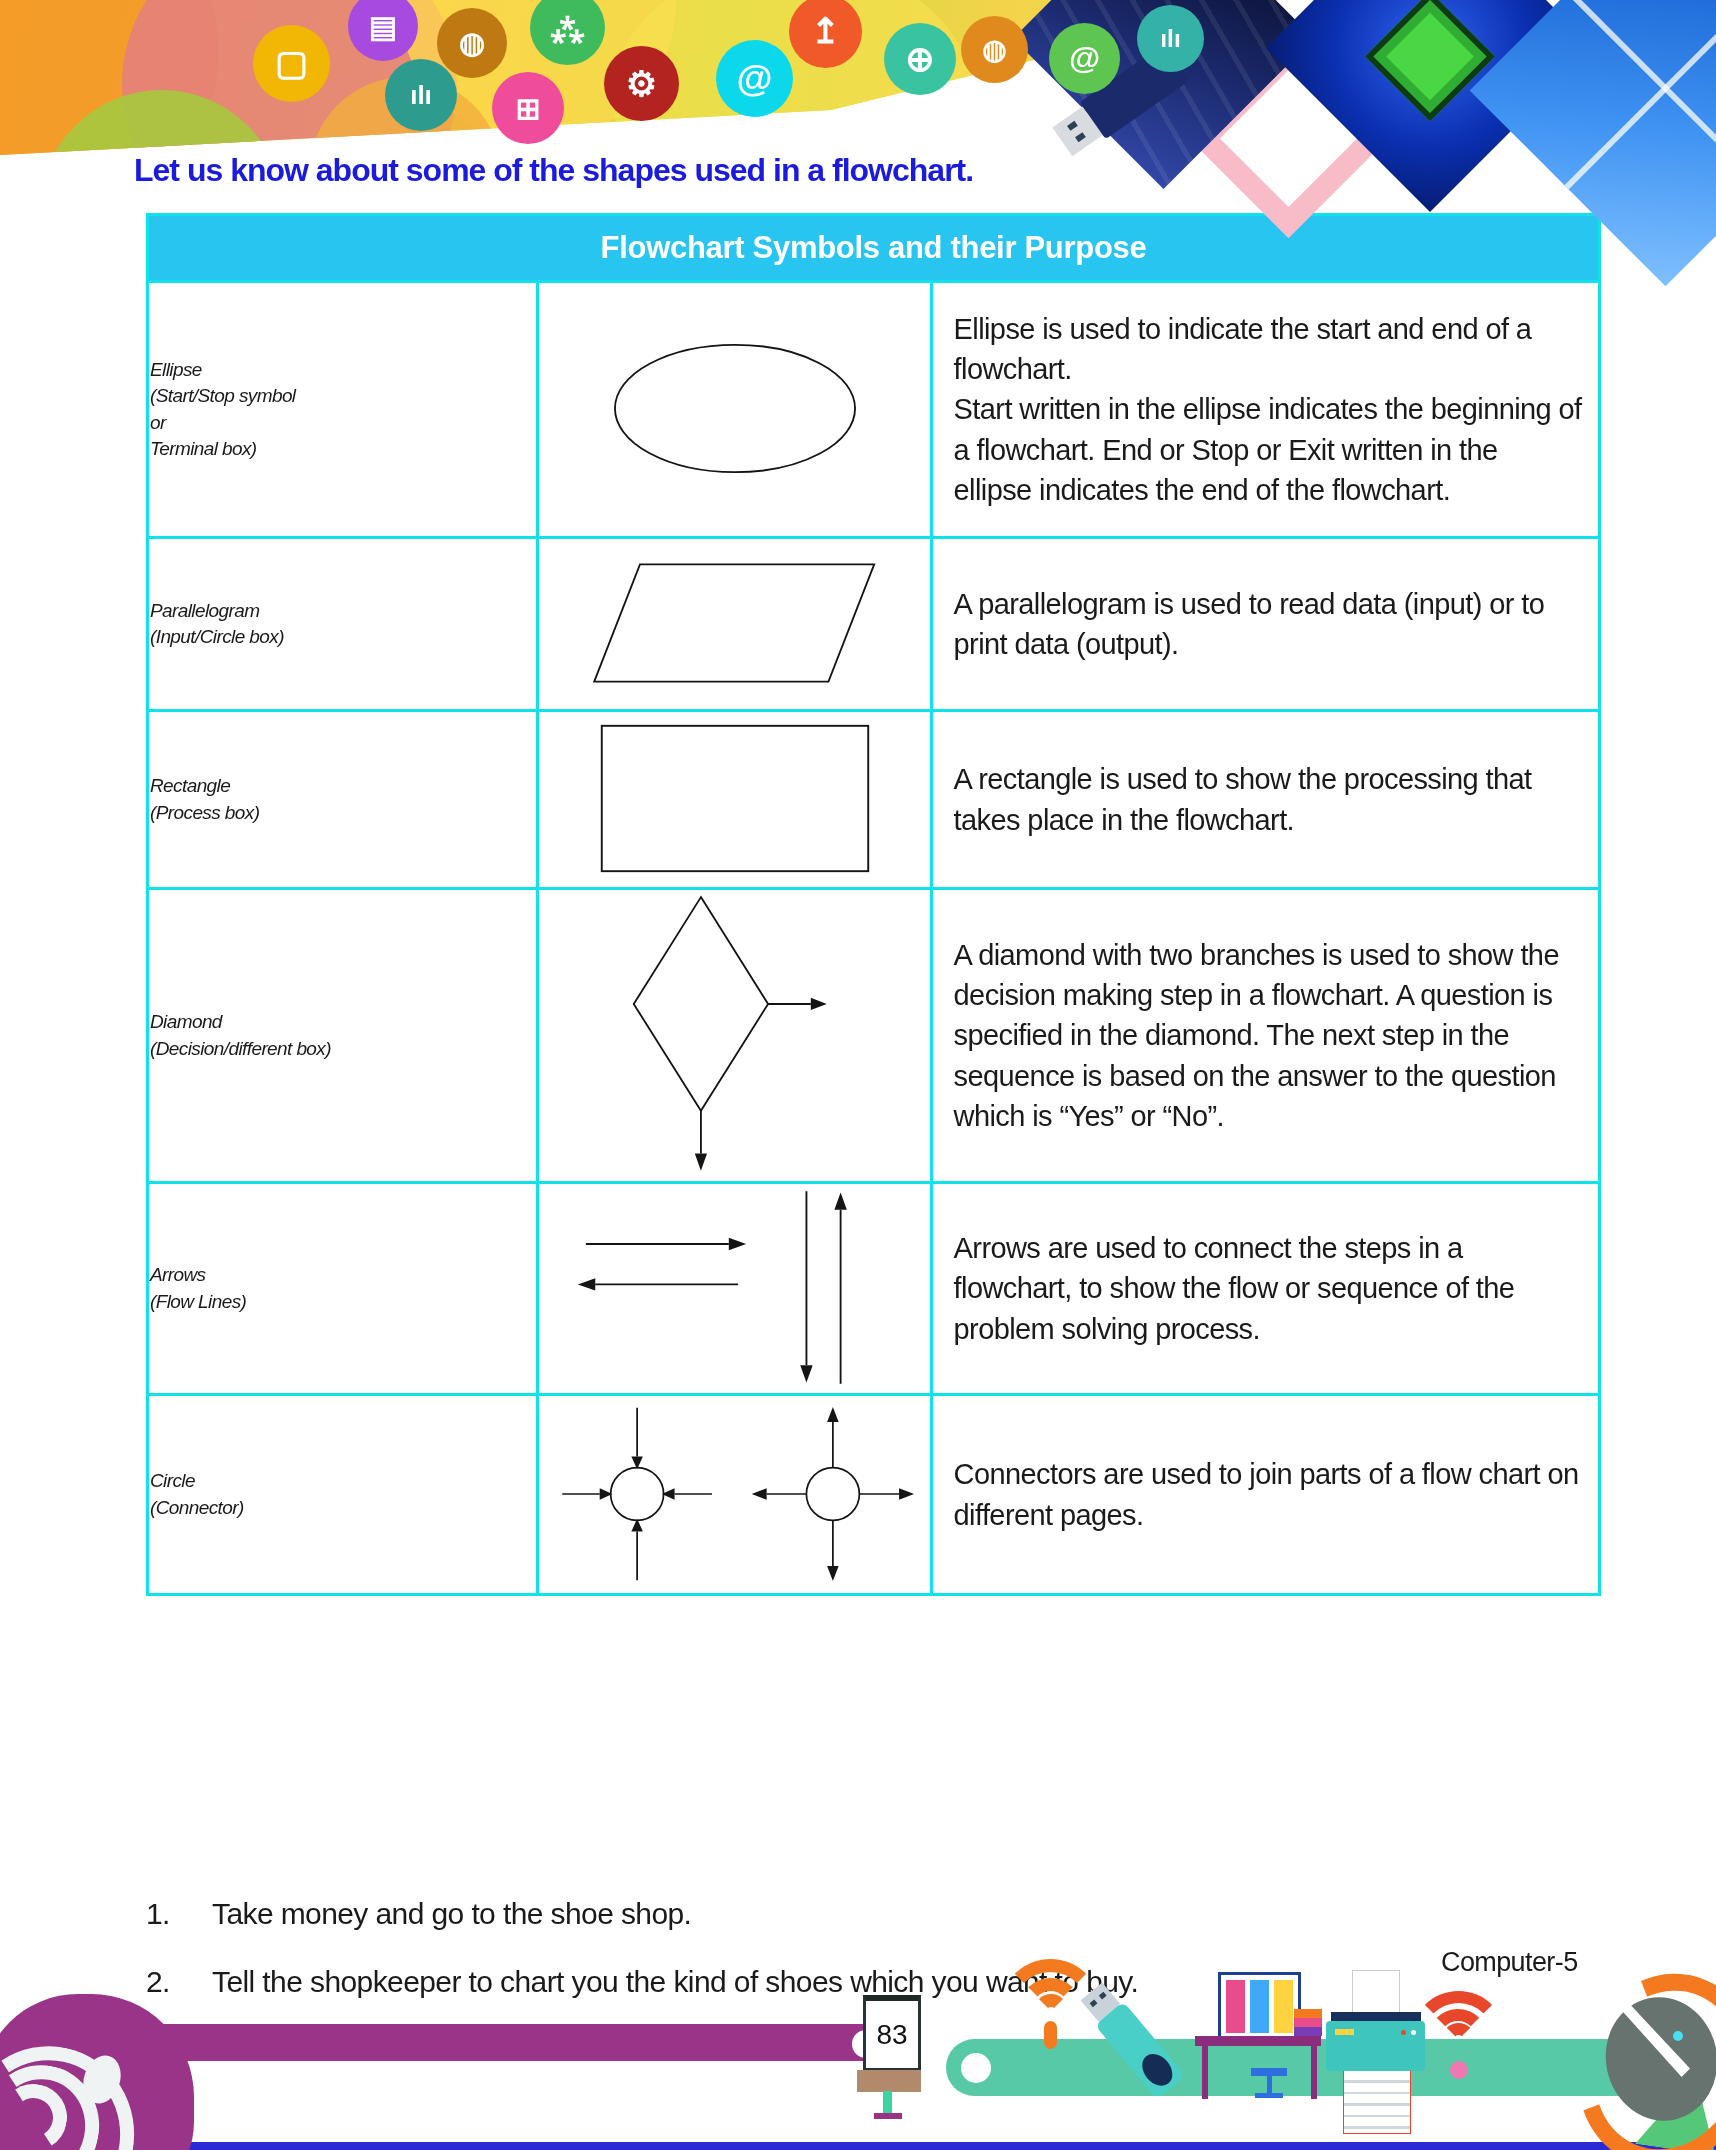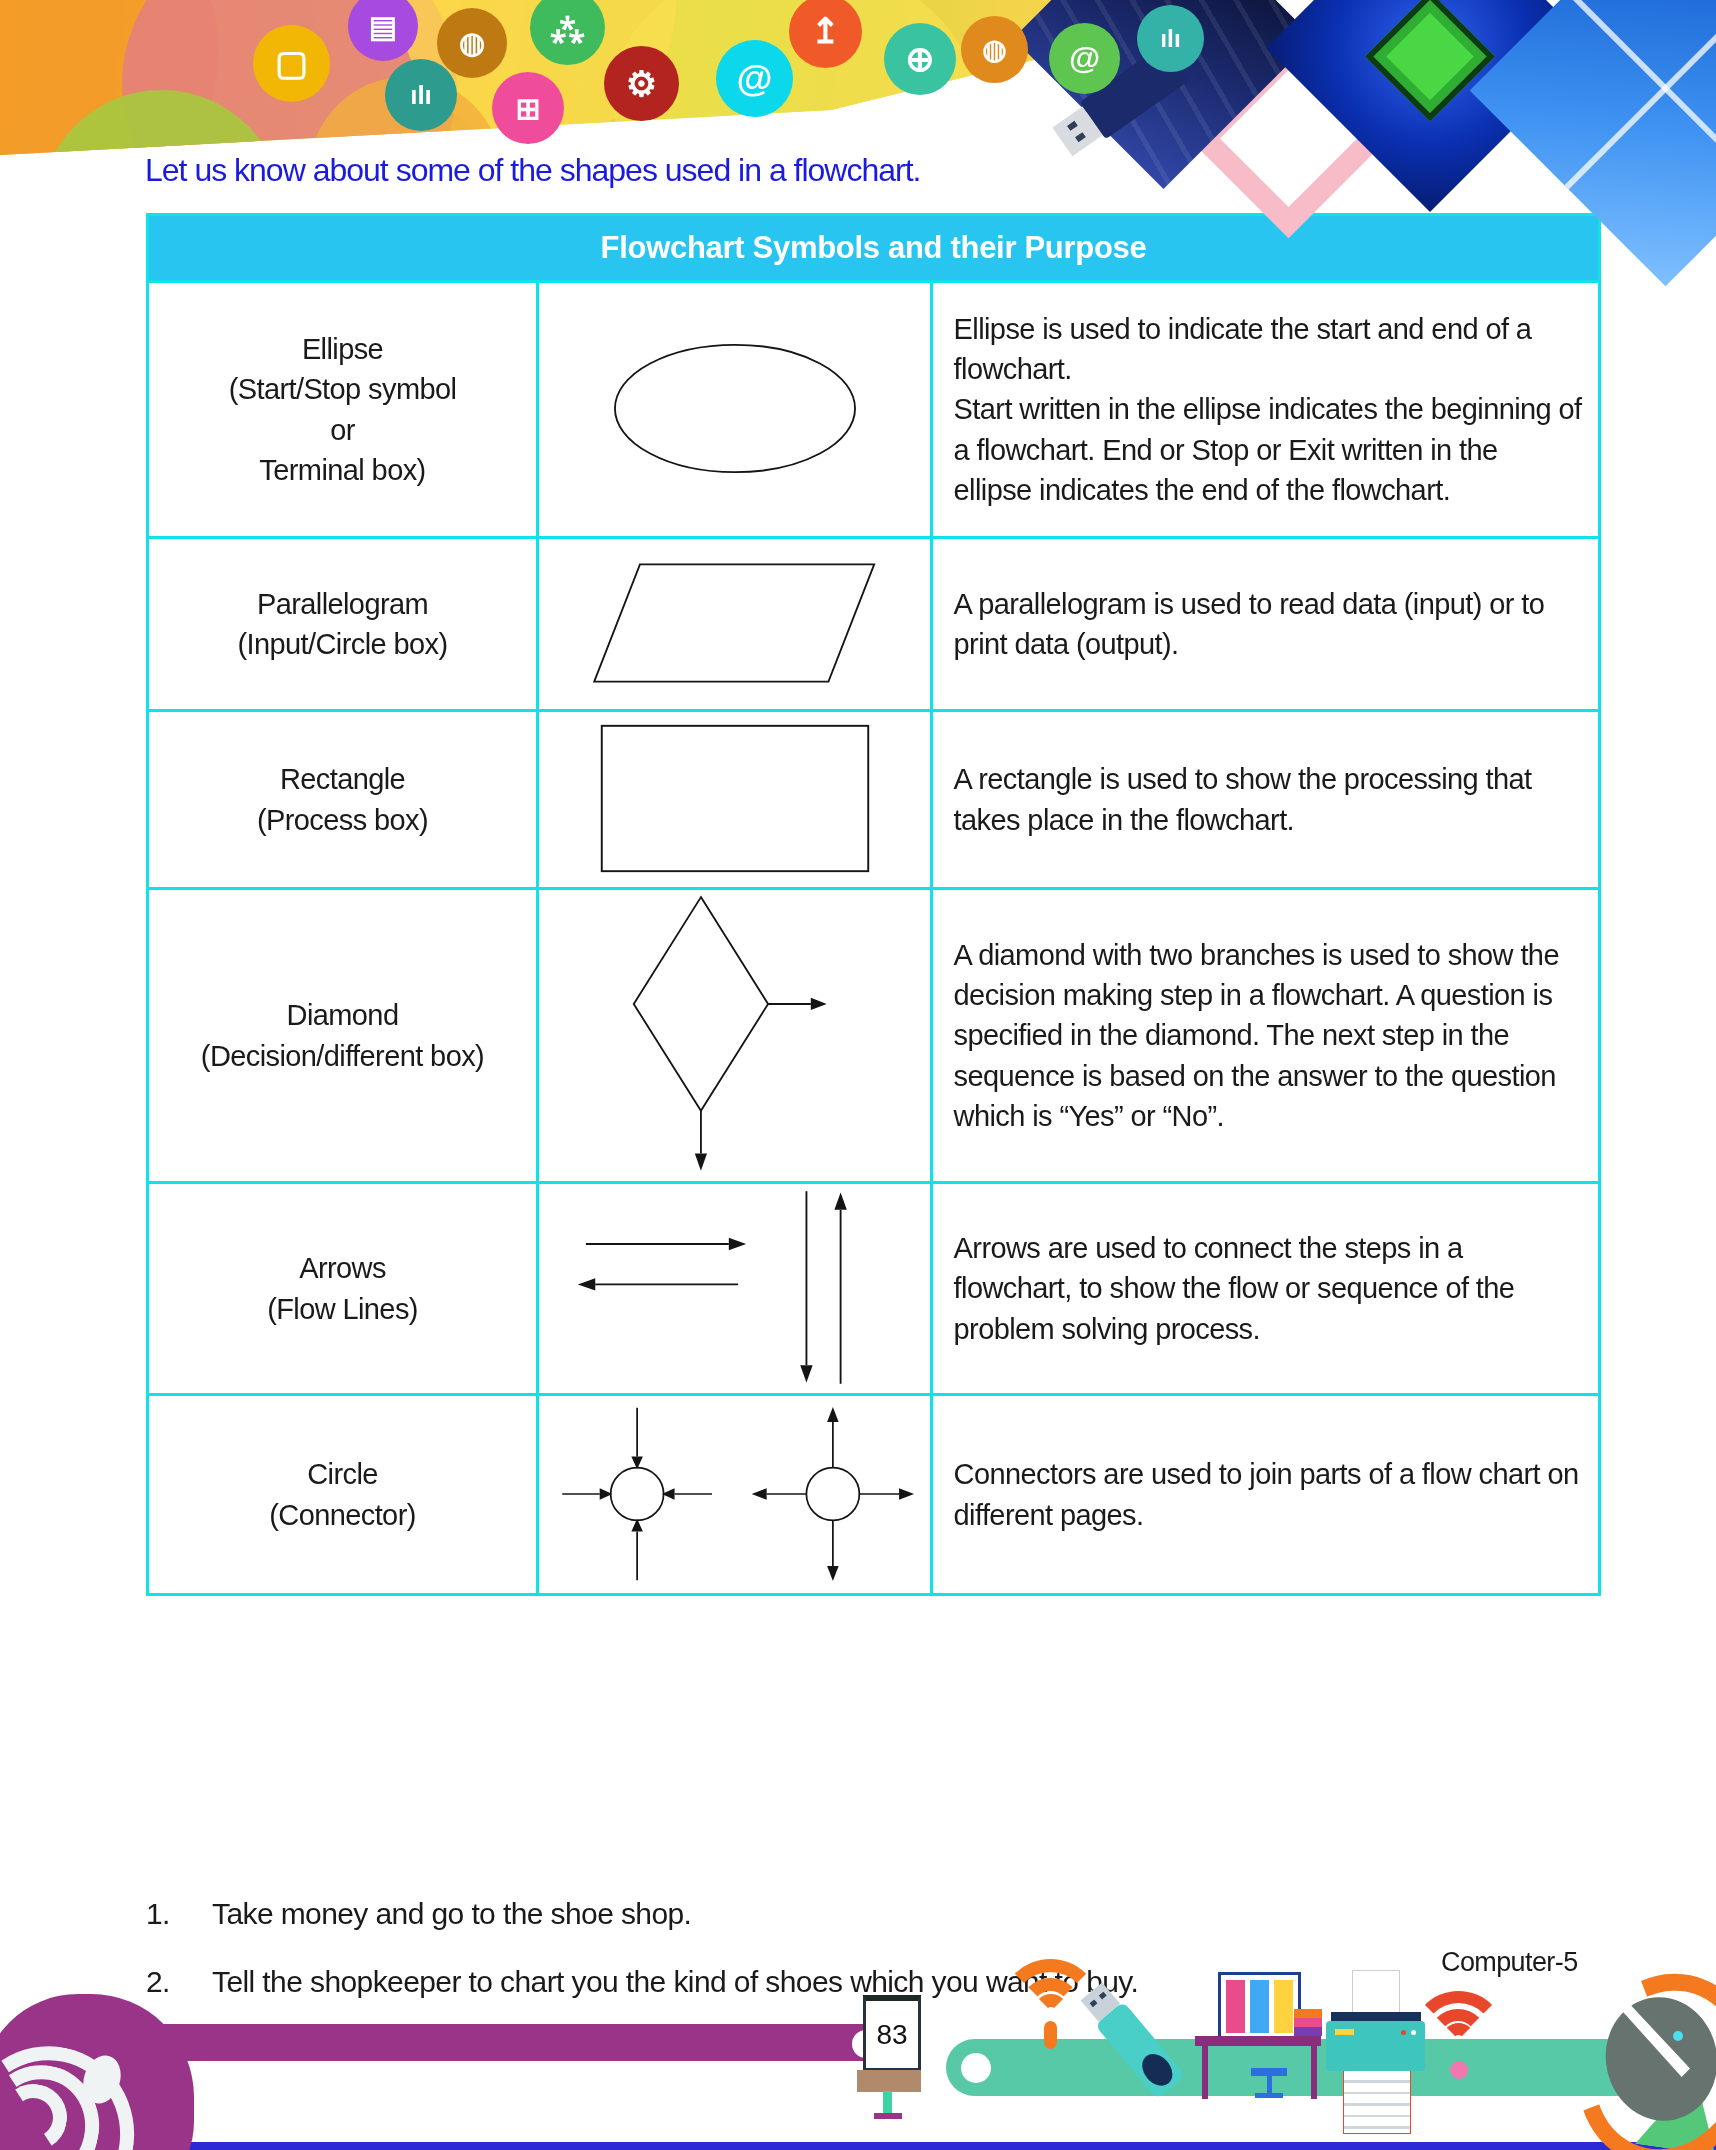--- a/index.html
+++ b/index.html
@@ -51,37 +51,37 @@
   .d3 .pane-h{position:absolute;left:0;top:134px;width:277px;height:6.4px;background:rgba(255,255,255,.75);}
   .ribbon{position:absolute;left:1218px;top:68px;width:97px;height:97px;border:22px solid #F7BCC8;
           transform:rotate(45deg);z-index:1;}
   .usb-banner{position:absolute;left:1049px;top:77px;width:148px;height:45px;transform:rotate(-35deg);z-index:2;}
   .usb-banner .conn{position:absolute;left:0;top:5.2px;width:37px;height:35px;background:#D8DCE0;}
   .usb-banner .conn s{position:absolute;width:9px;height:6.4px;background:#2E4057;left:13px;}
   .usb-banner .conn s:nth-child(1){top:6.4px;} .usb-banner .conn s:nth-child(2){top:20.6px;}
   .usb-banner .bod{position:absolute;left:37px;top:0;width:103px;height:45px;background:#1b2a6b;border-radius:3.9px;}
 
   
-  .h-blue{position:absolute;left:145px;font-weight:normal;color:#1B1BDF;font-size:32px;letter-spacing:-1px;text-align:right;}
+  .h-blue{position:absolute;left:134px;font-weight:bold;color:#1B1BDF;font-size:32px;letter-spacing:-1px;text-align:right;}
   .h1{top:152px;}
   .h2{top:1763px;}
   .intro{position:absolute;left:146px;top:1834px;font-size:30px;letter-spacing:-0.6px;}
   .step{position:absolute;left:146px;font-size:30px;letter-spacing:-0.6px;display:flex;}
   .s1{top:1897px;} .s2{top:1965px;}
   .step .num{width:66px;flex:0 0 66px;}
   .computer{position:absolute;left:1441px;top:1947px;font-size:27px;letter-spacing:-0.6px;color:#1a1a1a;}
 
   
   table.sym{position:absolute;left:146px;top:213px;width:1455px;border-collapse:collapse;table-layout:fixed;}
   table.sym td{border:3.9px solid #10E2EA;margin-top:28px;}
   td.tbl-title{height:62px;background:#29C5F1;color:#fff;text-align:center;vertical-align:middle;
                font-size:31px;font-weight:bold;letter-spacing:-0.3px;}
   tr.head td{height:107px;font-weight:bold;font-size:30px;text-align:center;vertical-align:middle;
              white-space:pre-line;letter-spacing:-0.6px;line-height:1.35;}
-  td.name{text-align:center;vertical-align:middle;font-size:29px;line-height:1.38;white-space:pre-line;letter-spacing:-0.6px;}
+  td.name{text-align:left;vertical-align:middle;font-size:19px;line-height:1.38;white-space:pre-line;letter-spacing:-0.6px;font-style:italic;}
   td.shape{text-align:center;vertical-align:middle;}
   td.purpose{vertical-align:middle;padding:7.7px 15.5px 7.7px 20.6px;font-size:29px;line-height:1.38;
              white-space:pre-line;letter-spacing:-0.6px;}
   tr.r1{height:256px;} tr.r2{height:173px;} tr.r3{height:178px;}
   tr.r4{height:293px;} tr.r5{height:187px;} tr.r6{height:200px;}
   .shp{stroke:#141414;fill:none;stroke-width:3;}
   .hd{fill:#141414;stroke:none;}
 
   
   .purple-blob{position:absolute;left:-19.3px;top:1994px;width:213px;height:213px;background:#993489;

